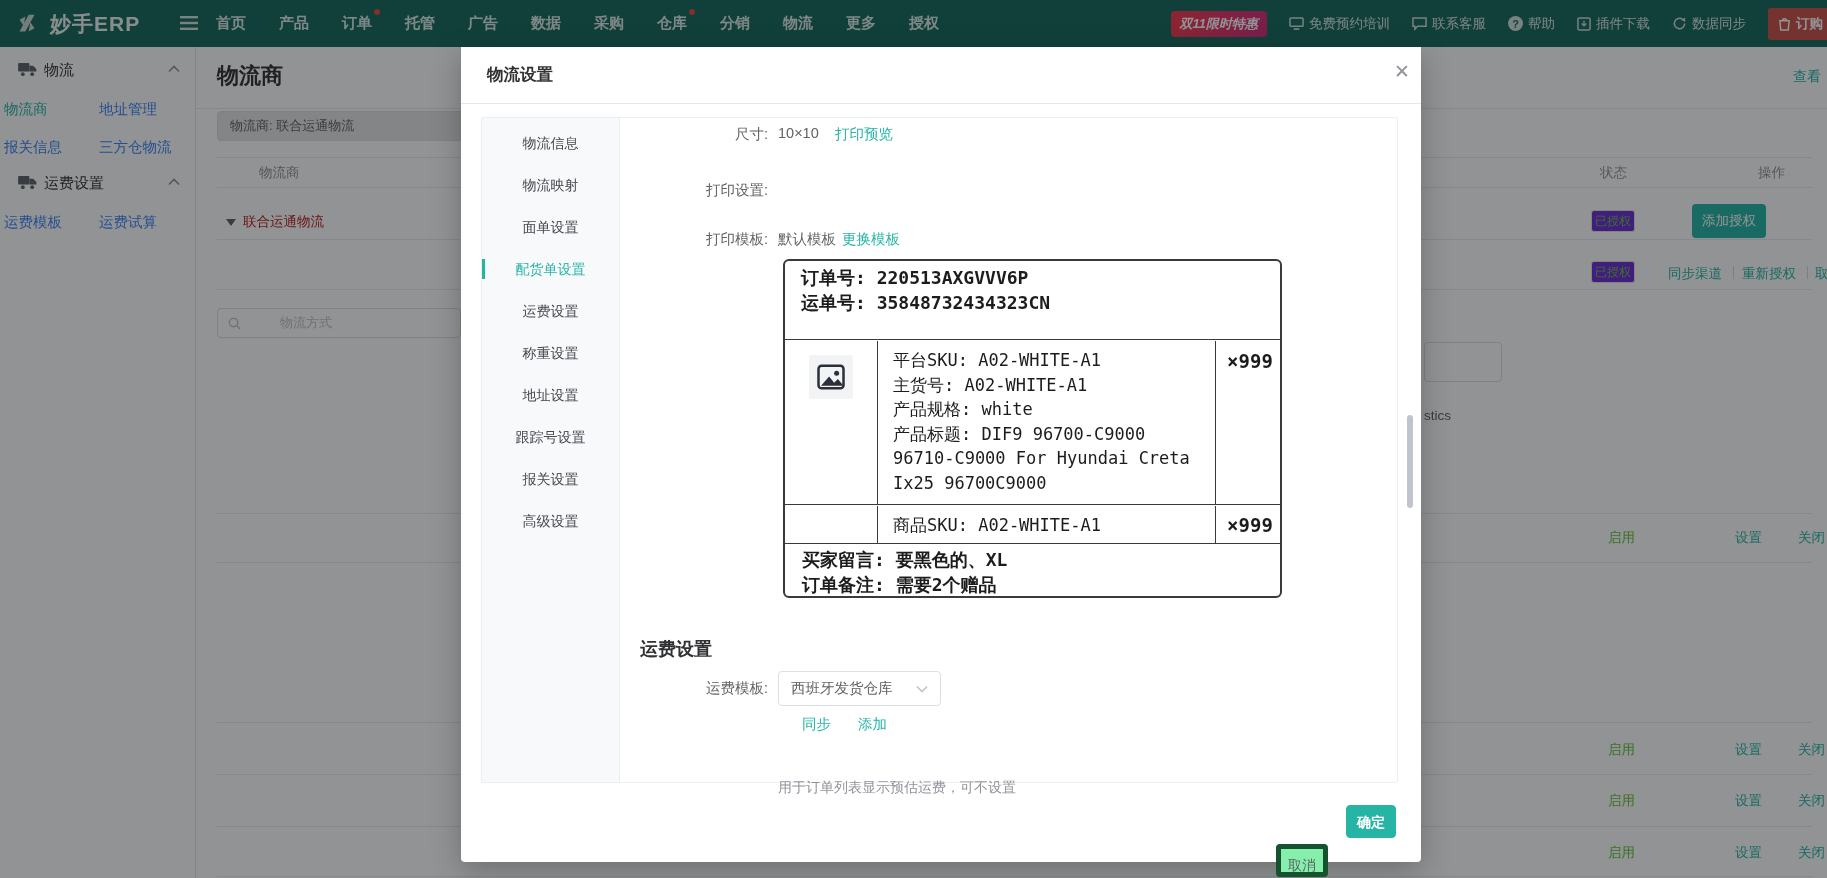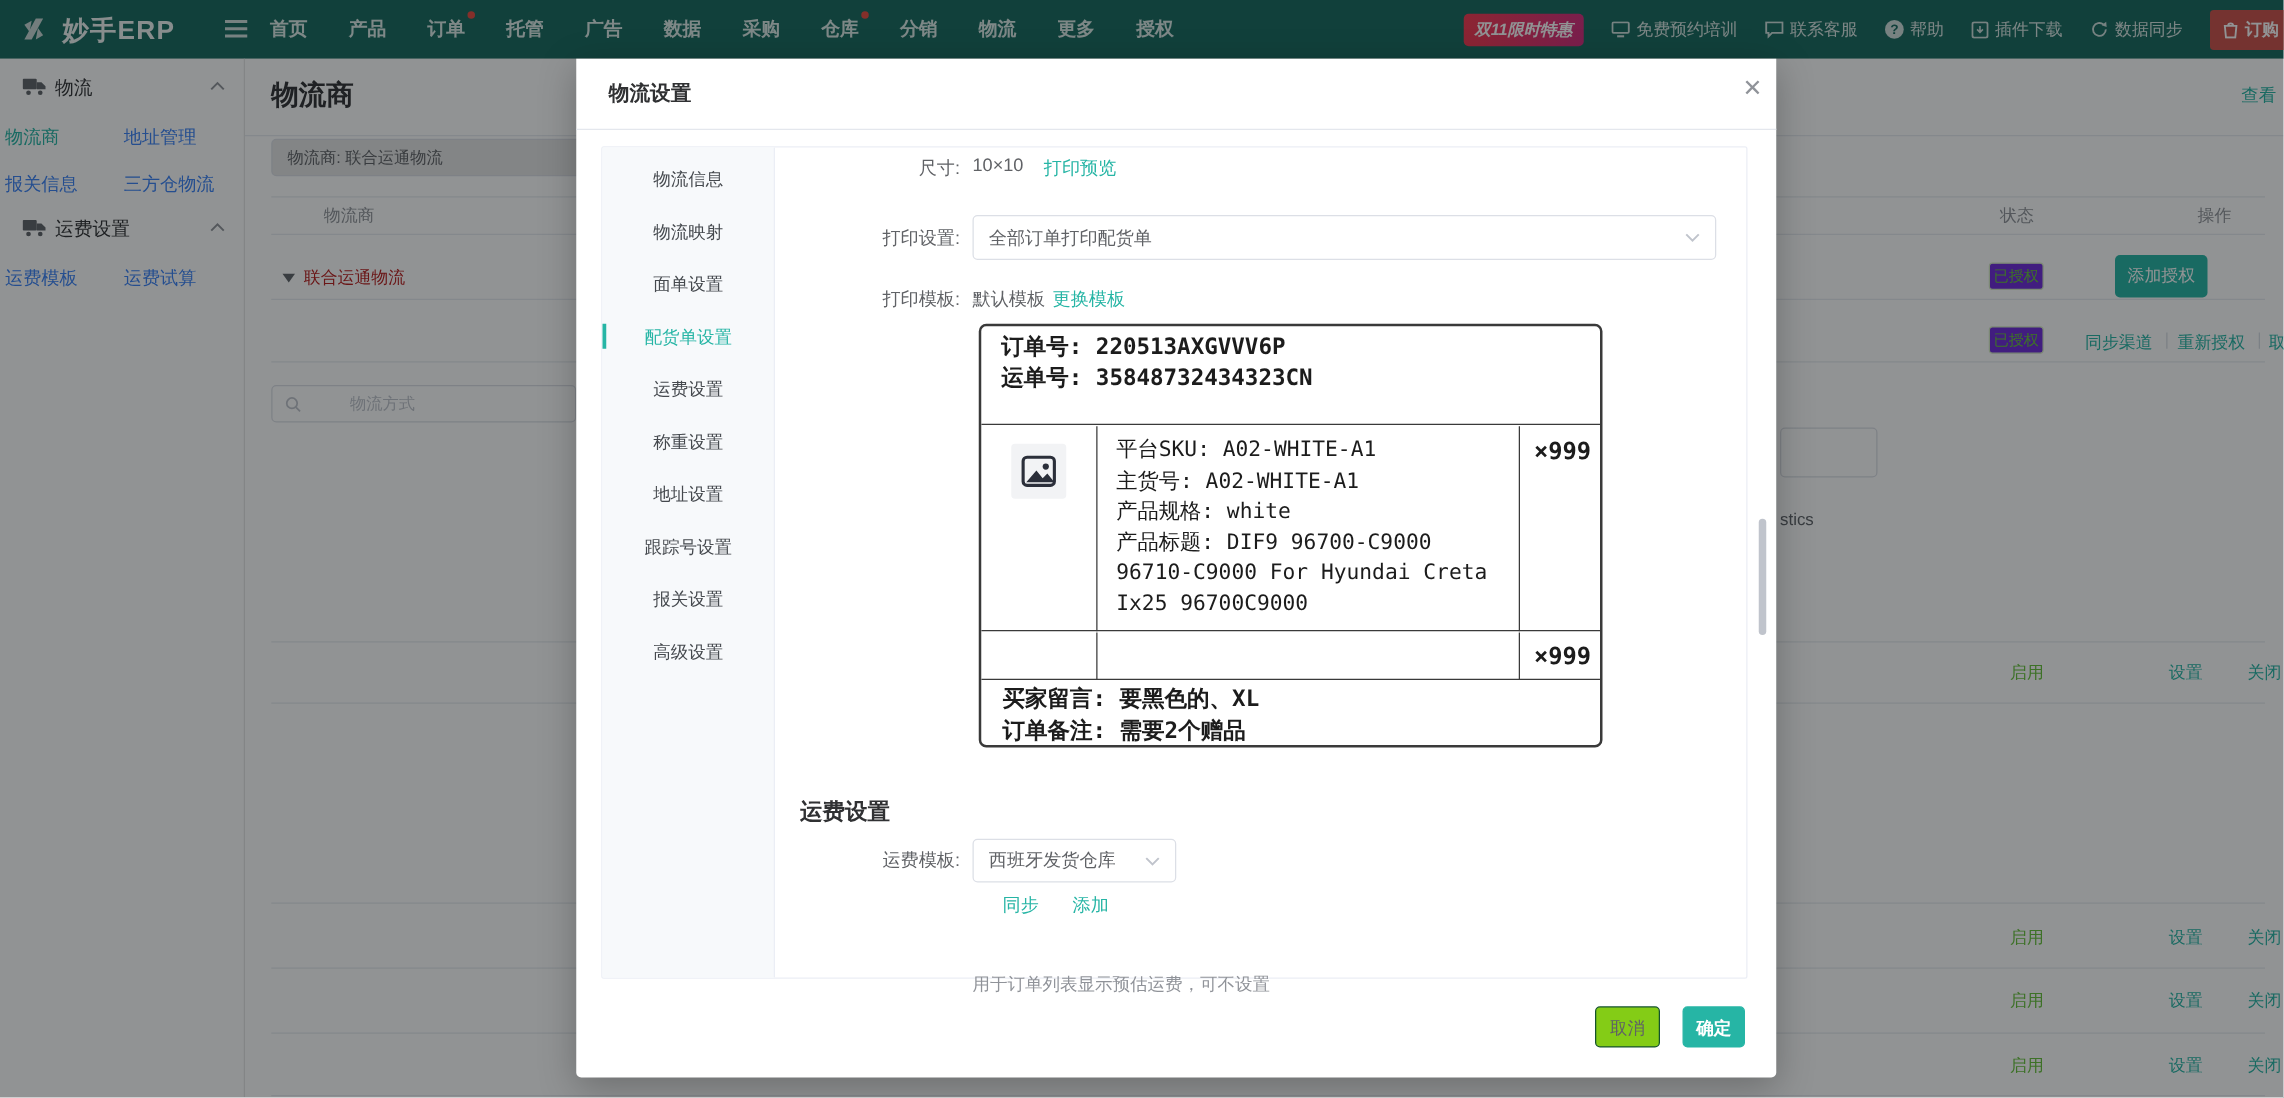--- a/index.html
+++ b/index.html
@@ -63,21 +63,21 @@
   .tab.active::before { content:""; position:absolute; left:0; top:11px; width:3px; height:20px; background:#26b5a5; }
   .flabel { position:absolute; width:100px; text-align:right; font-size:14.5px; color:#606266; white-space:nowrap; }
   .fvalue { position:absolute; font-size:14.5px; color:#606266; white-space:nowrap; }
   .modal-link { position:absolute; font-size:14.5px; color:#26b5a5; cursor:pointer; white-space:nowrap; }
   .select { position:absolute; border:1px solid #dcdfe6; border-radius:4px; background:#fff; display:flex; align-items:center; justify-content:space-between; padding:0 12px; cursor:pointer; }
   .select .sel-text { font-size:14.5px; color:#606266; white-space:nowrap; }
   .section-title { position:absolute; font-size:18px; font-weight:700; color:#303133; }
   .helper-text { position:absolute; font-size:14px; color:#909399; white-space:nowrap;margin-top:28px; }
   .scroll-thumb { position:absolute; left:925px; top:297px; width:6px; height:93px; border-radius:3px; background:#c0c4cc; }
   .btn { position:absolute; height:33px; border-radius:4px; font-size:14px; text-align:center; line-height:33px; cursor:pointer; }
-  .btn-cancel { left:815px; top:758px; width:52px; background:#84cc16; border:1px solid #14532d; color:#606266; }
+  .btn-cancel { left:815px; top:797px; width:52px; background:#86efac; border:5px solid #14532d; color:#606266; }
   .btn-confirm { left:885px; top:758px; width:50px; background:#26b5a5; border:1px solid #26b5a5; color:#fff; font-weight:600; }
 
   
   .plabel { position:absolute; left:322px; top:212px; width:499px; height:339px; border:2px solid #3a3a3a; border-radius:6px; background:#fff; font-family:"DejaVu Sans Mono","Liberation Mono",monospace; color:#1c1c1c; overflow:hidden; }
   .pl-sect1 { position:absolute; left:0; top:0; width:100%; height:79px; border-bottom:1px solid #3a3a3a; padding:5px 0 0 16px; }
   .pl-sect1 div { font-size:18px; font-weight:600; line-height:24.5px; white-space:nowrap; }
   .pl-sect2 { position:absolute; left:0; top:80px; width:100%; height:164px; border-bottom:1px solid #3a3a3a; }
   .pl-imgcell { position:absolute; left:0; top:0; width:93px; height:164px; border-right:1px solid #3a3a3a; }
   .pl-img { position:absolute; left:24px; top:14px; width:44px; height:44px; background:#f2f3f5; border-radius:3px; display:flex; align-items:center; justify-content:center; }
   .pl-maincell { position:absolute; left:94px; top:0; width:335px; height:164px; padding:7px 0 0 14px; }
@@ -292,26 +292,20 @@
         <div class="tab">高级设置</div>
       </div>
       <div class="scroll-thumb"></div>
     </div>
 
     <span class="flabel" style="left:207px;top:78px">尺寸:</span>
     <span class="fvalue" style="left:317px;top:78px">10×10</span>
     <span class="modal-link" style="left:374px;top:78px">打印预览</span>
 
     <span class="flabel" style="left:207px;top:134px">打印设置:</span>
-    <div class="select" style="left:317px;top:125px;width:595px;height:36px">
-      <span class="sel-text">全部订单打印配货单</span>
-      <svg width="12" height="8" viewBox="0 0 12 8">
-          <polyline points="1,1.5 6,6.5 11,1.5" fill="none" stroke="#c0c4cc" stroke-width="1.6"></polyline>
-        </svg>
-    </div>
 
     <span class="flabel" style="left:207px;top:183px">打印模板:</span>
     <span class="fvalue" style="left:317px;top:183px">默认模板</span>
     <span class="modal-link" style="left:381px;top:183px">更换模板</span>
 
     <div class="plabel">
       <div class="pl-sect1">
         <div>订单号: 220513AXGVVV6P</div>
         <div>运单号: 35848732434323CN</div>
       </div>
@@ -332,20 +326,21 @@
           <div>产品标题: DIF9 96700-C9000</div>
           <div>96710-C9000 For Hyundai Creta</div>
           <div>Ix25 96700C9000</div>
         </div>
         <div class="pl-qtycell">
           <div class="pl-qty">×999</div>
         </div>
       </div>
       <div class="pl-sect3">
         <div class="pl-c1"></div>
+        <div class="pl-c2">商品SKU: A02-WHITE-A1</div>
         <div class="pl-c3">×999</div>
       </div>
       <div class="pl-sect4">
         <div>买家留言: 要黑色的、XL</div>
         <div>订单备注: 需要2个赠品</div>
       </div>
     </div>
 
     <div class="section-title" style="left:179px;top:590px">运费设置</div>
     <span class="flabel" style="left:207px;top:632px">运费模板:</span>

